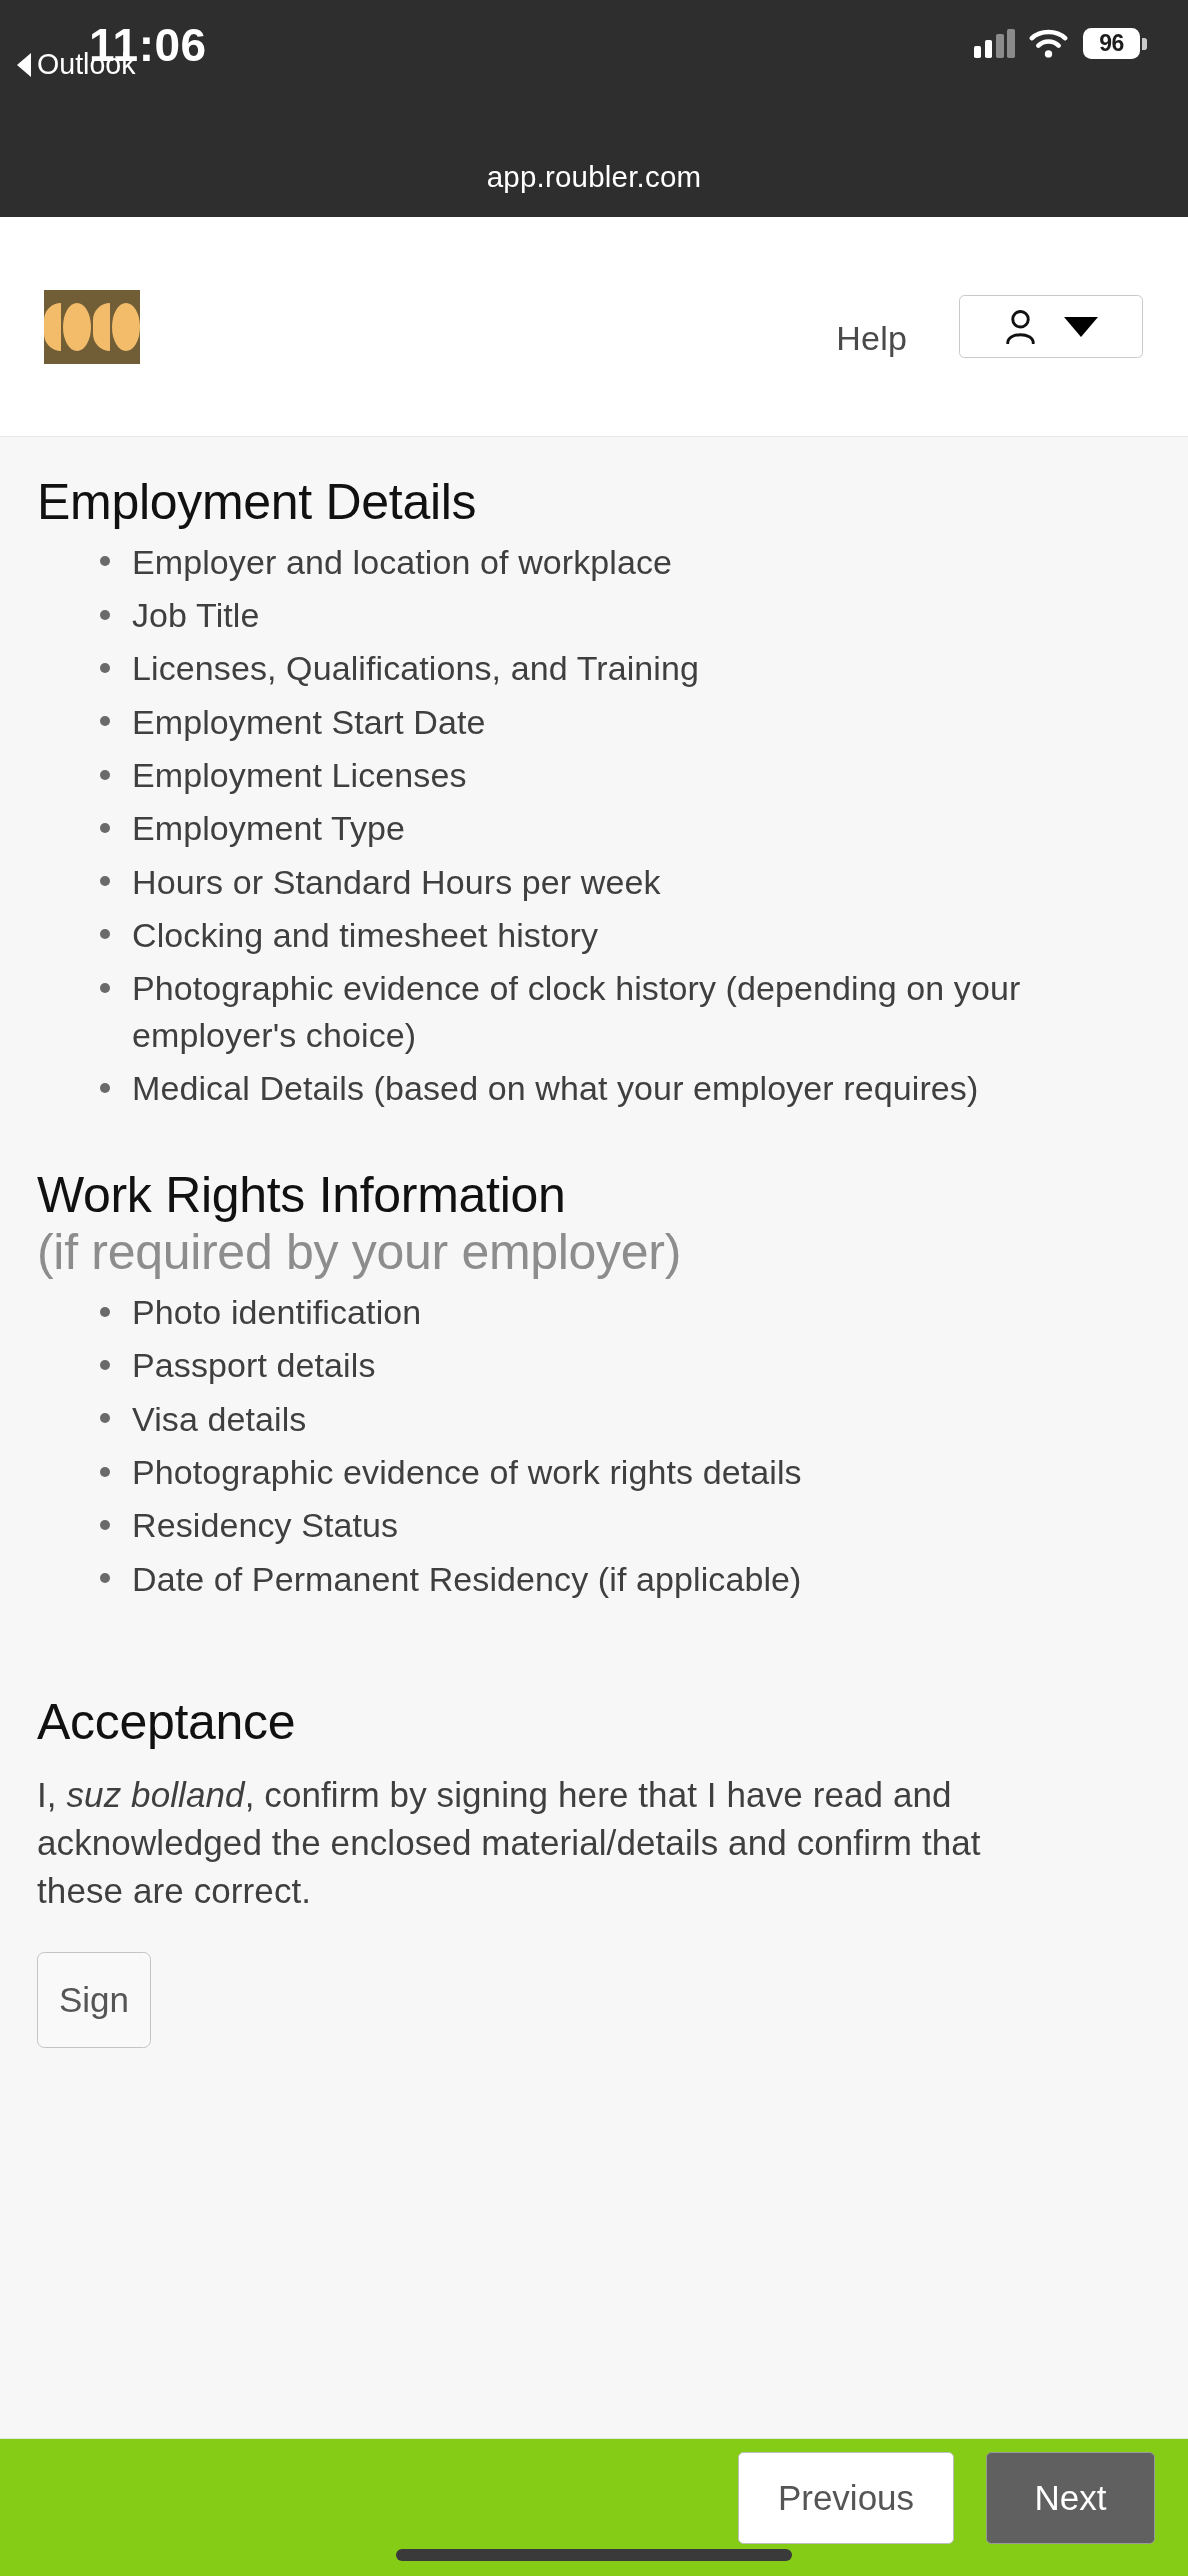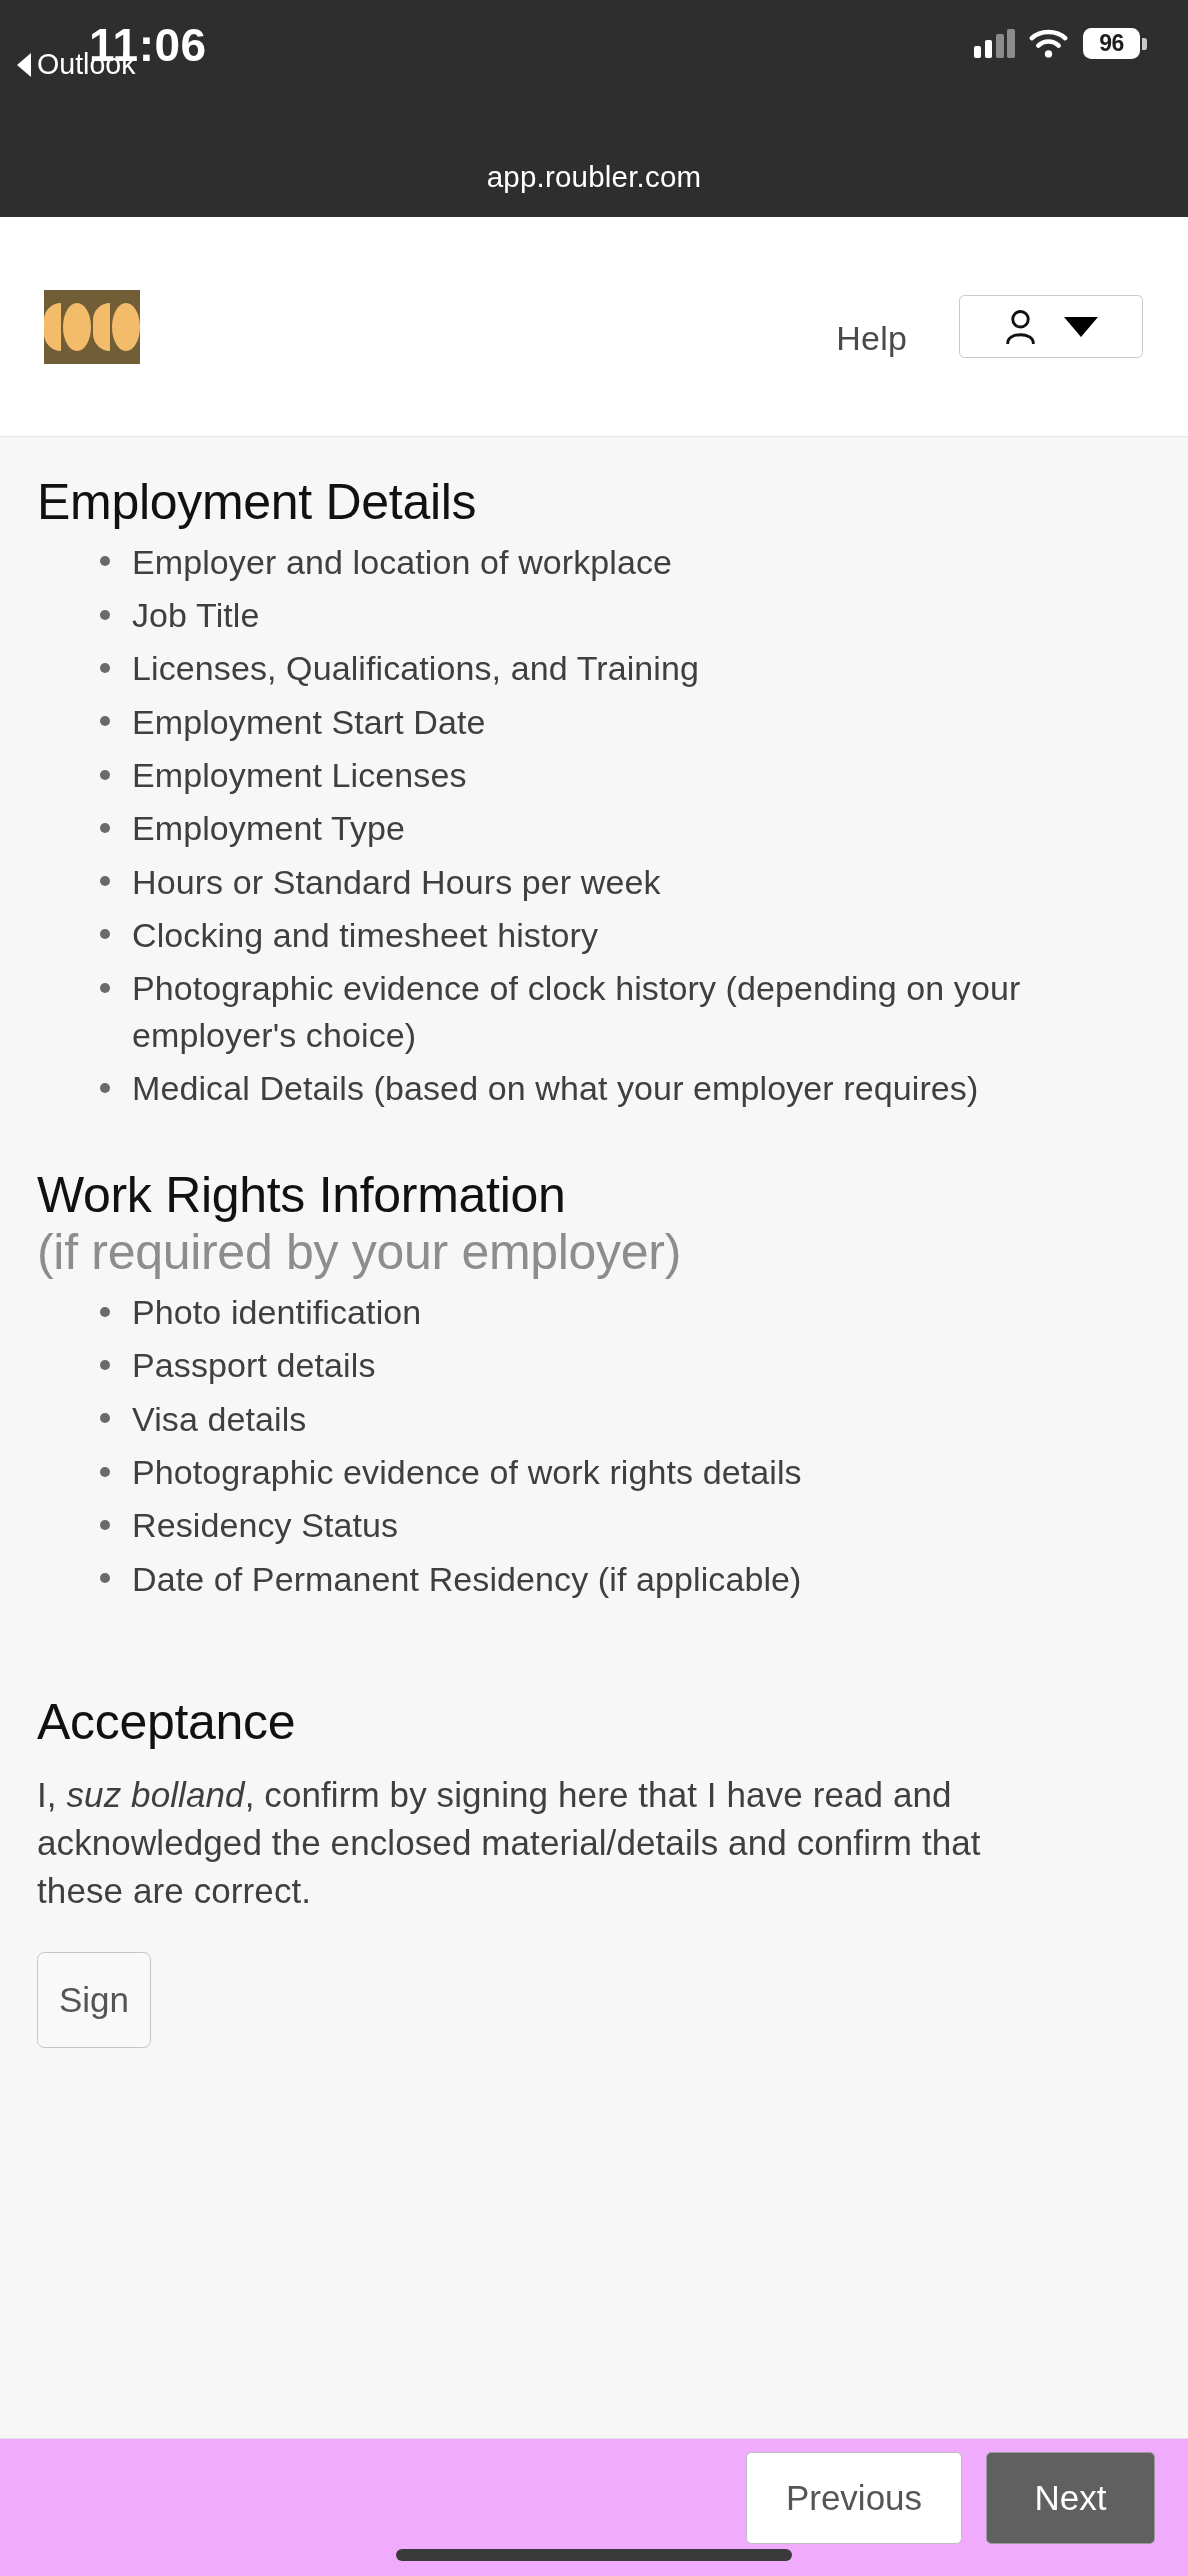--- a/index.html
+++ b/index.html
@@ -255,26 +255,26 @@
     font-size: 35px;
     font-family: "Liberation Sans", sans-serif;
     display: flex;
     align-items: center;
     justify-content: center;
   }
 
   
   .bottom-bar {
     flex: 0 0 138px;
-    background: #f0abfc;
+    background: #84cc16;
     border-top: 1.8px solid #e4e4e4;
     display: flex;
     align-items: center;
     justify-content: flex-end;
-    gap: 24px;
+    gap: 32px;
     padding: 0 33px 20px 0;
     position: relative;
   }
 
   .btn-prev {
     width: 216px;
     height: 92px;
     border: 1.8px solid #bdbdbd;
     border-radius: 5.5px;
     background: #ffffff;

